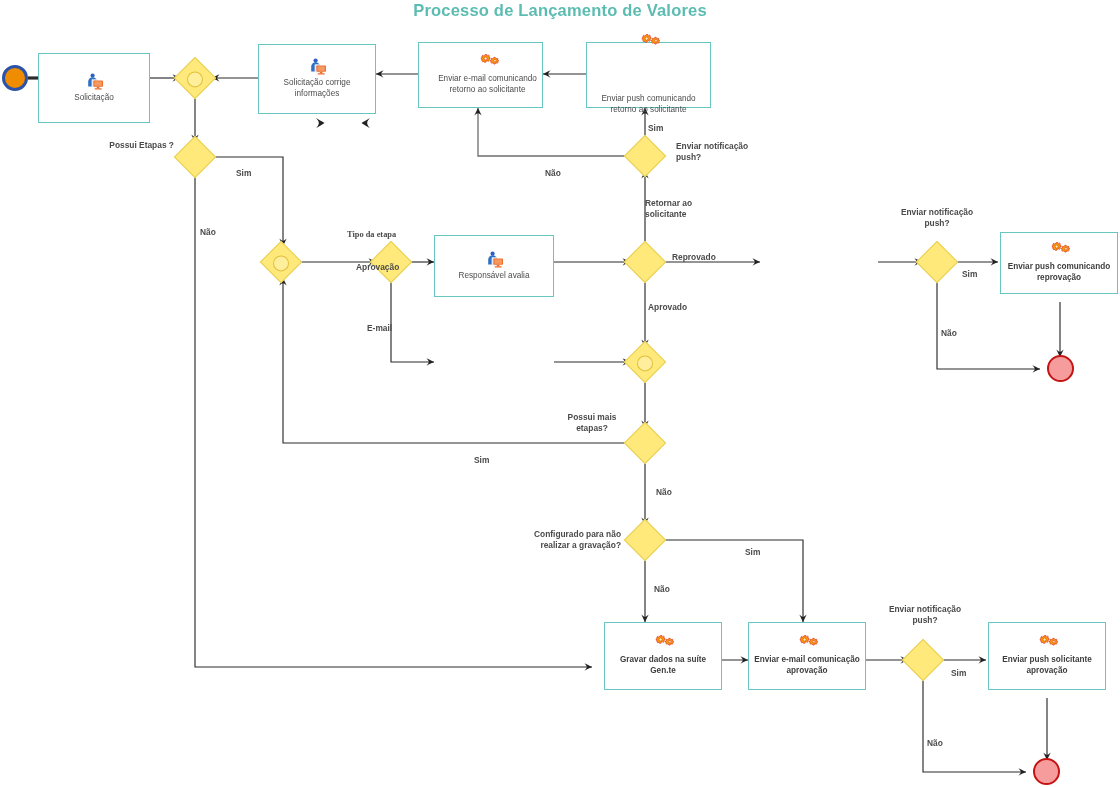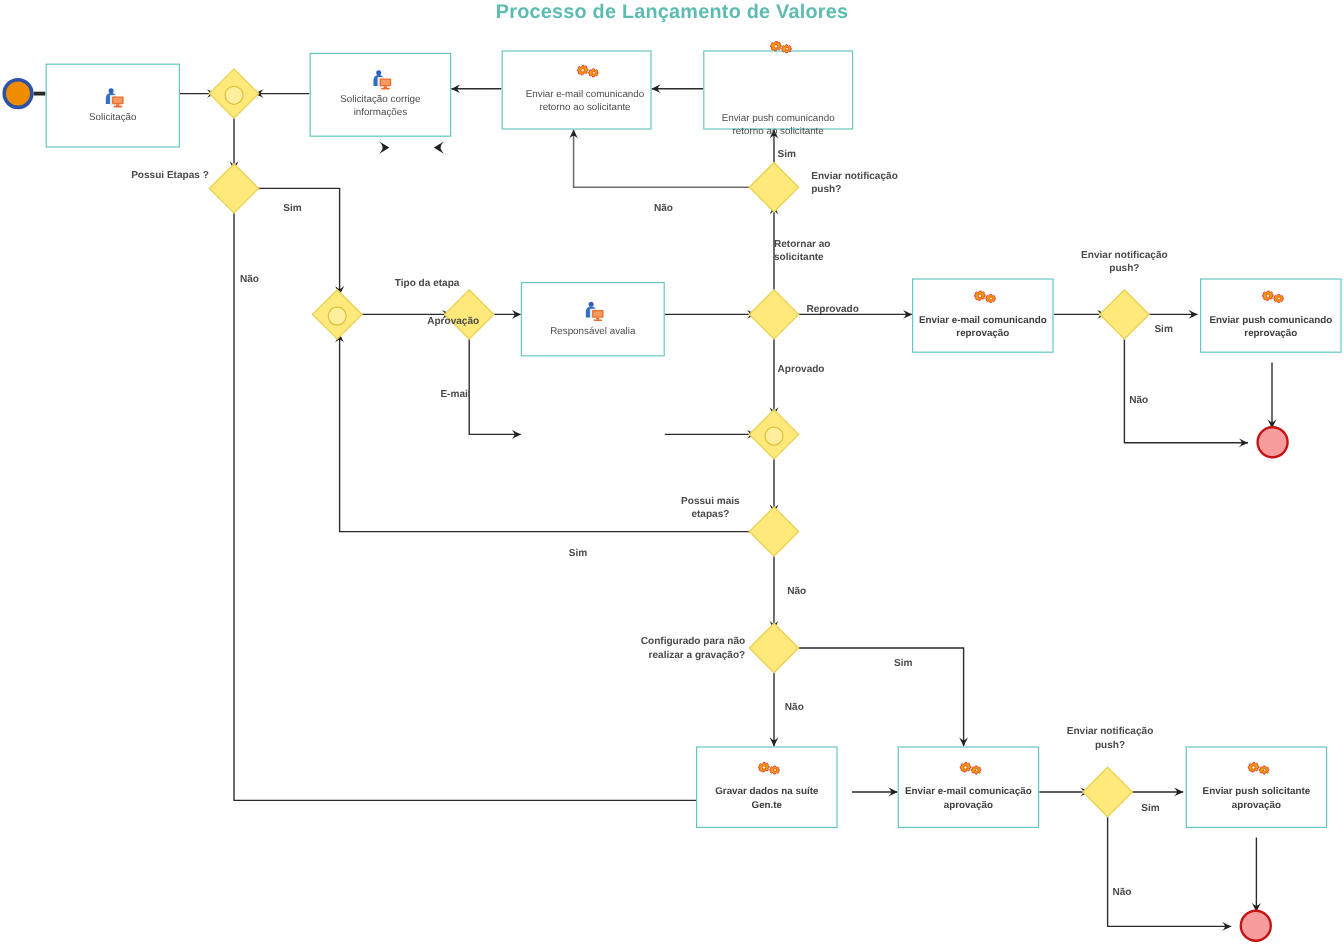--- a/index.html
+++ b/index.html
@@ -222,21 +222,21 @@
 
   <div class="gw" style="left:630px;top:141px;"></div>
   <div class="elab" style="left:676px;top:141px;width:74px;">Enviar notificação push?</div>
   <div class="elab" style="left:648px;top:123px;">Sim</div>
   <div class="elab" style="left:545px;top:168px;">Não</div>
   <div class="elab" style="left:645px;top:198px;width:86px;">Retornar ao solicitante</div>
 
   <div class="gw ev" style="left:266px;top:247px;"></div>
 
   <div class="gw" style="left:376px;top:247px;"></div>
-  <div class="elab" style="left:329px;top:230px;">Tipo da etapa</div>
+  <div class="elab" style="left:347px;top:230px;font-family:Liberation Serif, serif;">Tipo da etapa</div>
   <div class="elab" style="left:356px;top:262px;">Aprovação</div>
   <div class="elab" style="left:367px;top:323px;">E-mail</div>
 
   <div class="task" style="left:434px;top:235px;width:120px;height:62px;">
     <span class="ico">
       <svg viewBox="0 0 22 17" width="22" height="17">
         <circle cx="9.6" cy="2.6" r="2.1" fill="#2f5fbf"></circle>
         <path d="M5.2 8.6a4.4 4.4 0 0 1 8.8 0v5H5.2z" fill="#2f6fc4"></path>
         <rect x="8.6" y="6.2" width="5.4" height="8" rx="0.6" fill="#e6e9ef"></rect>
         <rect x="10.4" y="7.4" width="9.6" height="6.4" rx="0.8" fill="#ef6c2a"></rect>
@@ -248,35 +248,20 @@
     <span class="tlabel">Responsável avalia</span>
   </div>
 
 
   <div class="gw" style="left:630px;top:247px;"></div>
   <div class="elab" style="left:672px;top:252px;">Reprovado</div>
   <div class="elab" style="left:648px;top:302px;">Aprovado</div>
 
   <div class="gw ev" style="left:630px;top:347px;"></div>
 
-  <div class="task" style="left:760px;top:232px;width:118px;height:62px;">
-    <span class="ico">
-      <svg viewBox="0 0 26 15" width="26" height="15">
-        <g fill="#f59f00" stroke="#e03131" stroke-width="0.7">
-          <path d="M9.3 1.2l1.1.5.9-.8 1 1-.5 1.1 1.1.5v1.4l-1.1.5.5 1.1-1 1-.9-.8-1.1.5-.5 1.1H7.4L6.9 7.3 5.8 7.8 4.8 6.8l.5-1.1-1.1-.5V3.8l1.1-.5-.5-1.1 1-1 .9.8 1.1-.5.5-1.1h1.5z"></path>
-        </g>
-        <circle cx="8.6" cy="4.6" r="1.5" fill="#fff3bf" stroke="#e03131" stroke-width="0.6"></circle>
-        <g fill="#f59f00" stroke="#e03131" stroke-width="0.7">
-          <path d="M18.5 4.2l.9.4.7-.6.8.8-.4.9.9.4v1.2l-.9.4.4.9-.8.8-.7-.6-.9.4-.4.9h-1.2l-.4-.9-.9-.4-.8.6-.8-.8.4-.9-.9-.4V6.1l.9-.4-.4-.9.8-.8.8.6.9-.4.4-.9h1.2z"></path>
-        </g>
-        <circle cx="17.9" cy="6.7" r="1.25" fill="#fff3bf" stroke="#e03131" stroke-width="0.6"></circle>
-      </svg>
-    </span>
-    <span class="tlabel bold">Enviar e-mail comunicando reprovação</span>
-  </div>
 
   <div class="gw" style="left:922px;top:247px;"></div>
   <div class="elab c" style="left:900px;top:207px;width:74px;">Enviar notificação push?</div>
   <div class="elab" style="left:962px;top:269px;">Sim</div>
   <div class="elab" style="left:941px;top:328px;">Não</div>
 
   <div class="task" style="left:1000px;top:232px;width:118px;height:62px;">
     <span class="ico">
       <svg viewBox="0 0 26 15" width="26" height="15">
         <g fill="#f59f00" stroke="#e03131" stroke-width="0.7">
@@ -297,21 +282,21 @@
   <div class="gw" style="left:630px;top:428px;"></div>
   <div class="elab c" style="left:556px;top:412px;width:72px;">Possui mais etapas?</div>
   <div class="elab" style="left:474px;top:455px;">Sim</div>
   <div class="elab" style="left:656px;top:487px;">Não</div>
 
   <div class="gw" style="left:630px;top:525px;"></div>
   <div class="elab r" style="left:508px;top:529px;width:113px;">Configurado para não realizar a gravação?</div>
   <div class="elab" style="left:745px;top:547px;">Sim</div>
   <div class="elab" style="left:654px;top:584px;">Não</div>
 
-  <div class="task" style="left:580px;top:622px;width:118px;height:68px;">
+  <div class="task" style="left:604px;top:622px;width:118px;height:68px;">
     <span class="ico">
       <svg viewBox="0 0 26 15" width="26" height="15">
         <g fill="#f59f00" stroke="#e03131" stroke-width="0.7">
           <path d="M9.3 1.2l1.1.5.9-.8 1 1-.5 1.1 1.1.5v1.4l-1.1.5.5 1.1-1 1-.9-.8-1.1.5-.5 1.1H7.4L6.9 7.3 5.8 7.8 4.8 6.8l.5-1.1-1.1-.5V3.8l1.1-.5-.5-1.1 1-1 .9.8 1.1-.5.5-1.1h1.5z"></path>
         </g>
         <circle cx="8.6" cy="4.6" r="1.5" fill="#fff3bf" stroke="#e03131" stroke-width="0.6"></circle>
         <g fill="#f59f00" stroke="#e03131" stroke-width="0.7">
           <path d="M18.5 4.2l.9.4.7-.6.8.8-.4.9.9.4v1.2l-.9.4.4.9-.8.8-.7-.6-.9.4-.4.9h-1.2l-.4-.9-.9-.4-.8.6-.8-.8.4-.9-.9-.4V6.1l.9-.4-.4-.9.8-.8.8.6.9-.4.4-.9h1.2z"></path>
         </g>
         <circle cx="17.9" cy="6.7" r="1.25" fill="#fff3bf" stroke="#e03131" stroke-width="0.6"></circle>

